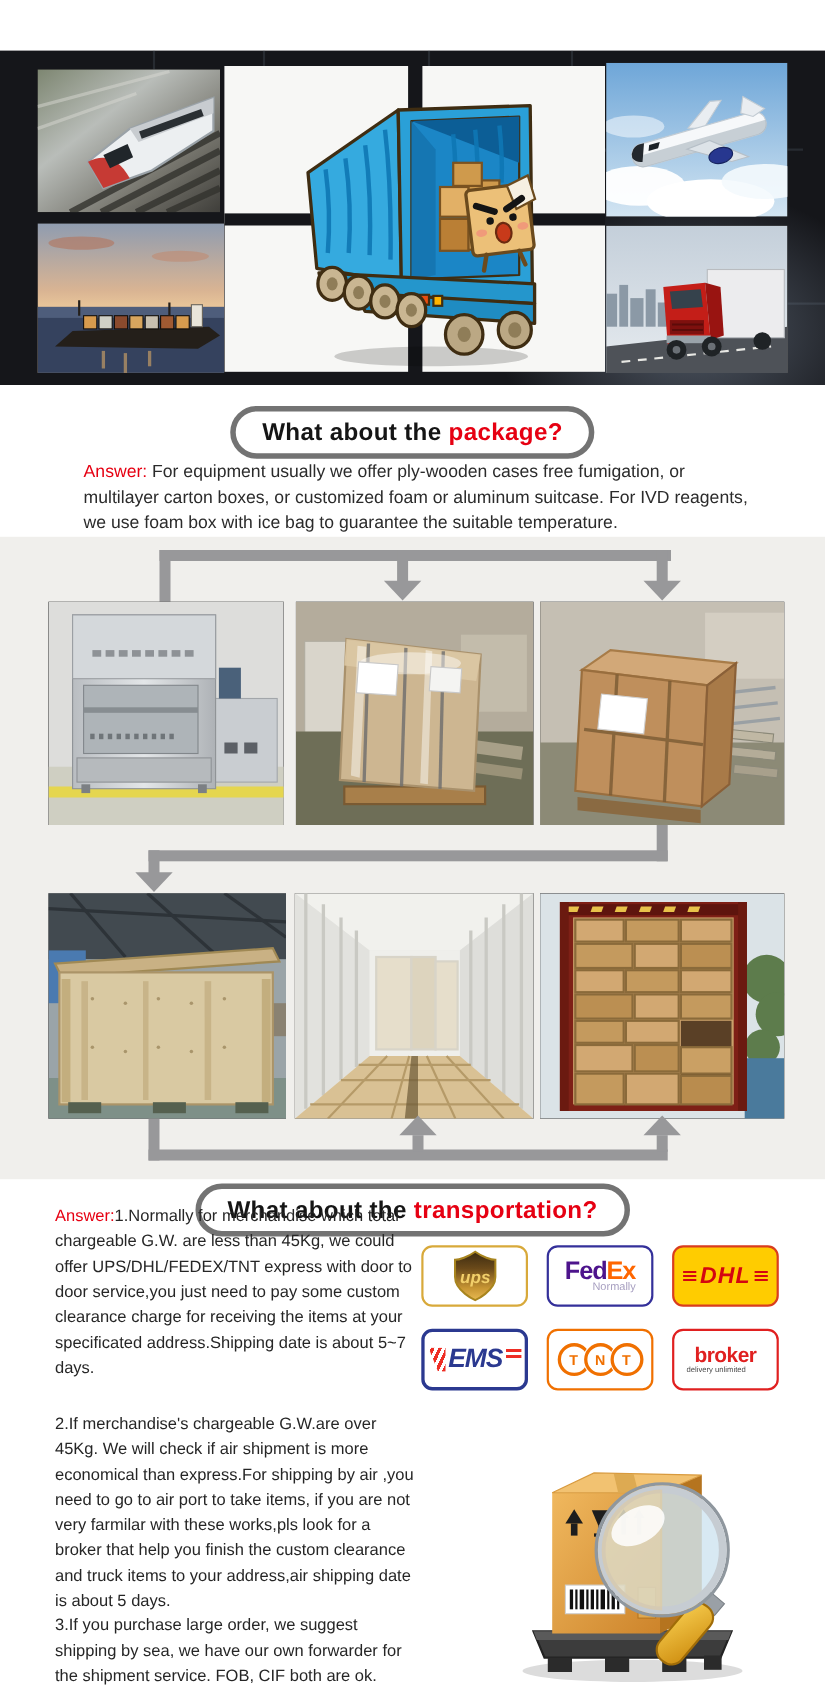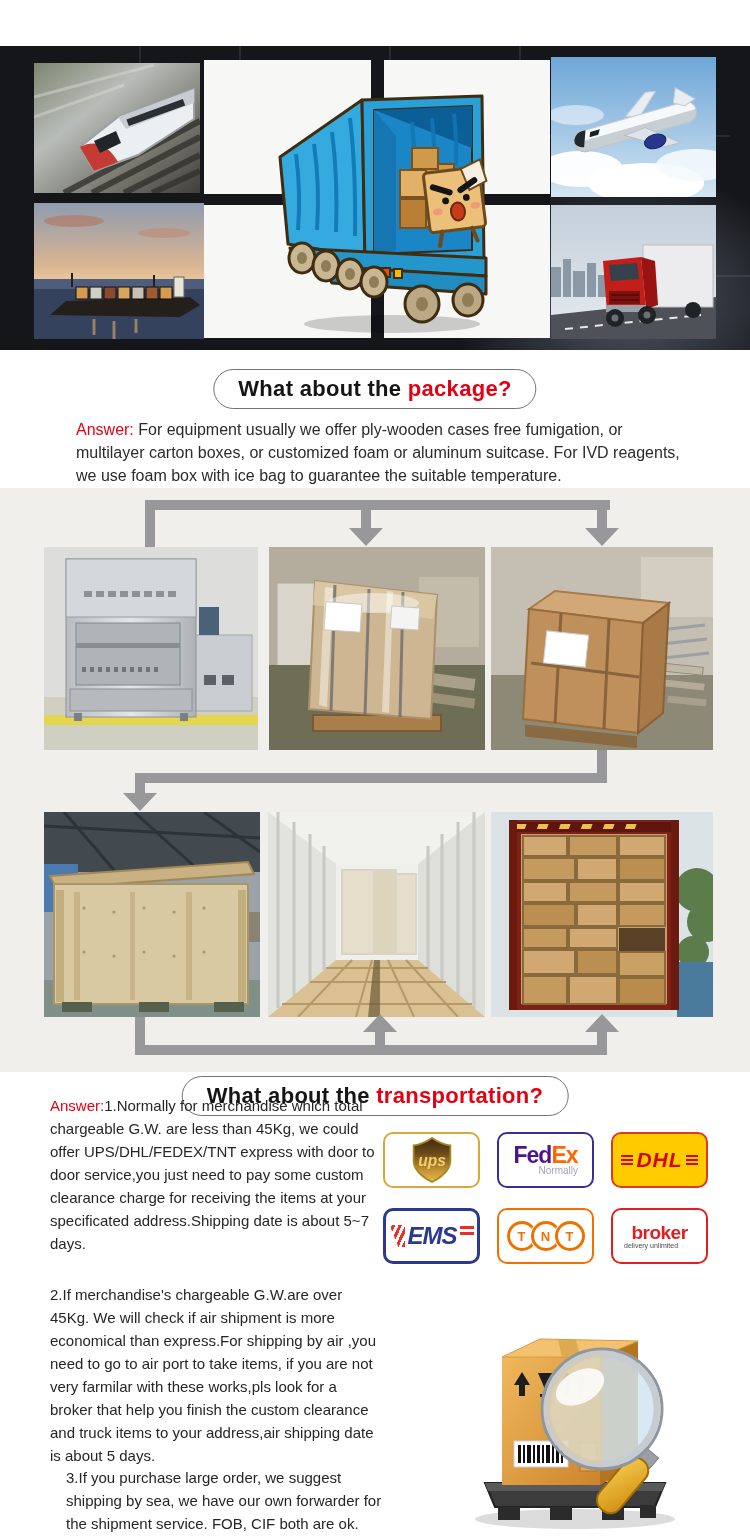--- a/index.html
+++ b/index.html
@@ -11,21 +11,21 @@
   
   .banner{left:0;top:46px;width:750px;height:304px;background:#15161a;overflow:hidden;}
   .banner .glow{right:-60px;bottom:-80px;width:360px;height:260px;
       background:radial-gradient(closest-side,rgba(130,145,165,.55),rgba(130,145,165,0));}
   .circuit{position:absolute;inset:0;opacity:.5;}
   .panel{background:#f7f7f5;}
   .photo{overflow:hidden;background:#222;}
   .photo svg{display:block;width:100%;height:100%;}
   .hstrip{background:#15161a;}
   
-  .pill{left:50%;transform:translateX(-50%);background:#fff;border:1px solid #737373;
+  .pill{left:50%;transform:translateX(-50%);background:#fff;border:5px solid #737373;
         border-radius:24px;padding:6px 24px;font-size:22px;font-weight:800;white-space:nowrap;
         color:#151515;letter-spacing:.3px;}
   .pill .hl{color:#e60012;}
   
   .answer-p{left:76px;top:418px;width:604px;font-size:16px;line-height:23px;color:#2b2b2b;}
   .red{color:#e60012;}
   .gray-band{left:0;top:488px;width:750px;height:584px;background:#f0efec;}
   
   .bar{position:absolute;background:#98989a;}
   .head-down{position:absolute;width:0;height:0;border-left:17px solid transparent;
@@ -551,21 +551,21 @@
   <div class="abs pill" style="top:1076px;">
     <span>What about the </span><span class="hl">transportation?</span>
   </div>
 
   <div class="abs t-par" style="left:50px;top:1094px;">
     <span class="red">Answer:</span><span>1.Normally for merchandise which total chargeable G.W. are less than 45Kg, we could offer UPS/DHL/FEDEX/TNT express with door to door service,you just need to pay some custom clearance charge for receiving the items at your specificated address.Shipping date is about 5~7 days.</span>
   </div>
   <div class="abs t-par" style="left:50px;top:1283px;">
     <span>2.If merchandise's chargeable G.W.are over 45Kg. We will check if air shipment is more economical than express.For shipping by air ,you need to go to air port to take items, if you are not very farmilar with these works,pls look for a broker that help you finish the custom clearance and truck items to your address,air shipping date is about 5 days.</span>
   </div>
-  <div class="abs t-par" style="left:50px;top:1466px;margin-left:16px;">
+  <div class="abs t-par" style="left:50px;top:1466px;">
     <span>3.If you purchase large order, we suggest shipping by sea, we have our own forwarder for the shipment service. FOB, CIF both are ok.</span>
   </div>
 
   <div class="logo-card card-ups" style="left:383px;top:1132px;">
     <svg width="44" height="48" viewBox="0 0 48 52">
       <defs>
           <linearGradient id="upsg" x1="0" y1="0" x2="0" y2="1">
         <stop offset="0" stop-color="#3b2a10"></stop>
             <stop offset=".35" stop-color="#6b4a1a"></stop>
         <stop offset=".75" stop-color="#c79533"></stop>

